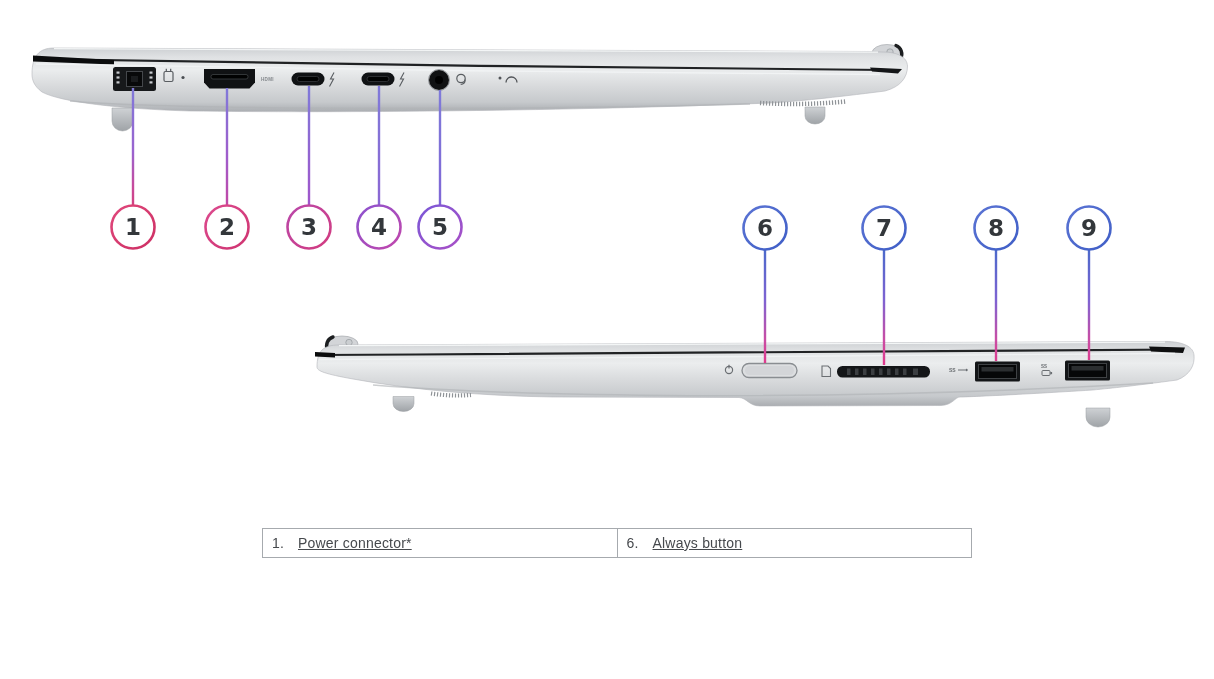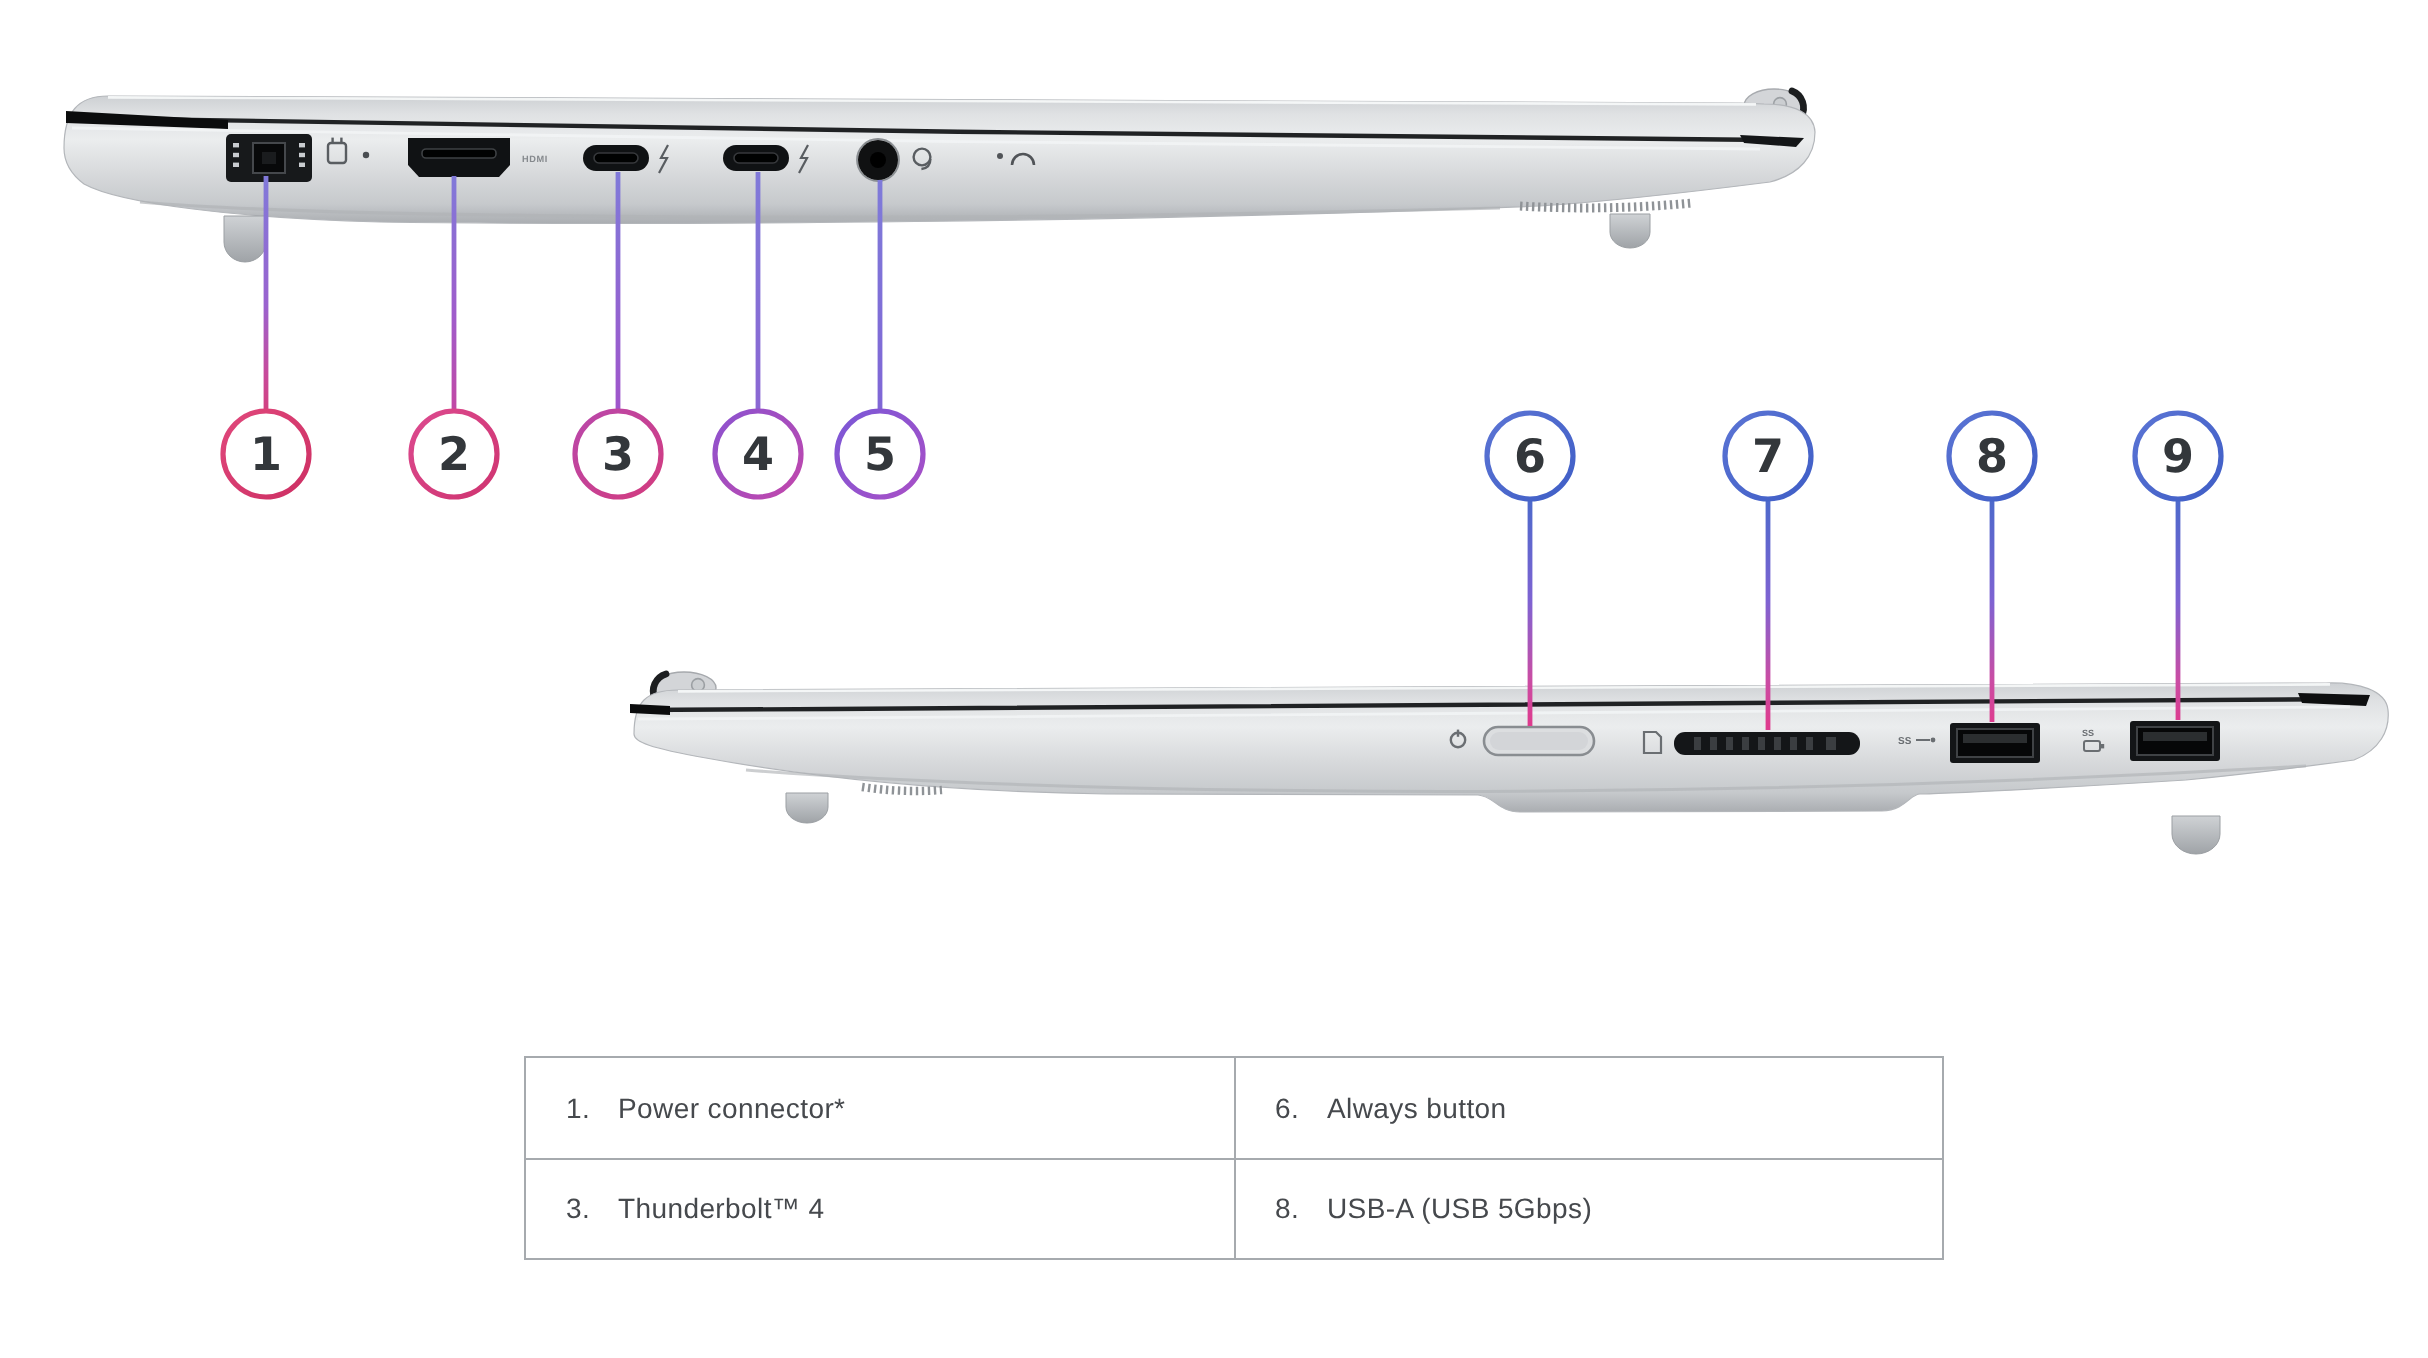--- a/index.html
+++ b/index.html
@@ -10,22 +10,23 @@
   .abs{position:absolute;}
   svg{display:block;}
   
   table.legend{
     position:absolute;left:262px;top:528px;width:710px;
     border-collapse:collapse;table-layout:fixed;
     border:1px solid #a6aaae;
   }
   table.legend td{
     border-top:1px solid #a6aaae;border-bottom:1px solid #a6aaae;
-    height:27.6px;font-size:14px;color:#46494d;padding:11px;vertical-align:middle;
+    height:27.6px;font-size:14px;color:#46494d;padding:0;vertical-align:middle;
     letter-spacing:.2px;
+    text-decoration:underline;
   }
   table.legend td.leftcol{border-right:1px solid #a6aaae;}
   table.legend .num{display:inline-block;width:25px;margin-left:9px;}
   table.legend .lbl{margin-left:1px;}
   .callout-num{
     font-family:"DejaVu Sans","Liberation Sans",sans-serif;
     font-weight:700;
   }
 </style>
 </head>
@@ -324,22 +325,14 @@
 <table class="legend">
   <tbody>
     <tr>
       <td class="leftcol">
         <span class="num">1.</span><span class="lbl">Power connector*</span>
       </td>
       <td>
         <span class="num">6.</span><span class="lbl">Always button</span>
       </td>
     </tr>
-    <tr>
-      <td class="leftcol">
-        <span class="num">3.</span><span class="lbl">Thunderbolt™ 4</span>
-      </td>
-      <td>
-        <span class="num">8.</span><span class="lbl">USB-A (USB 5Gbps)</span>
-      </td>
-    </tr>
   </tbody>
 </table>
 
 </body></html>

